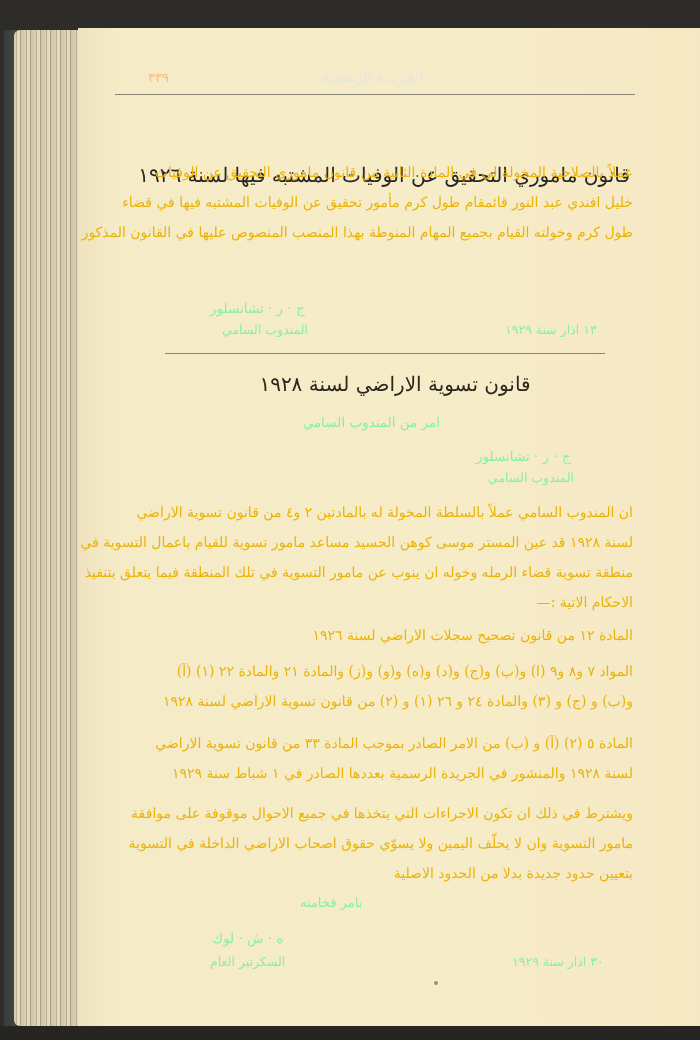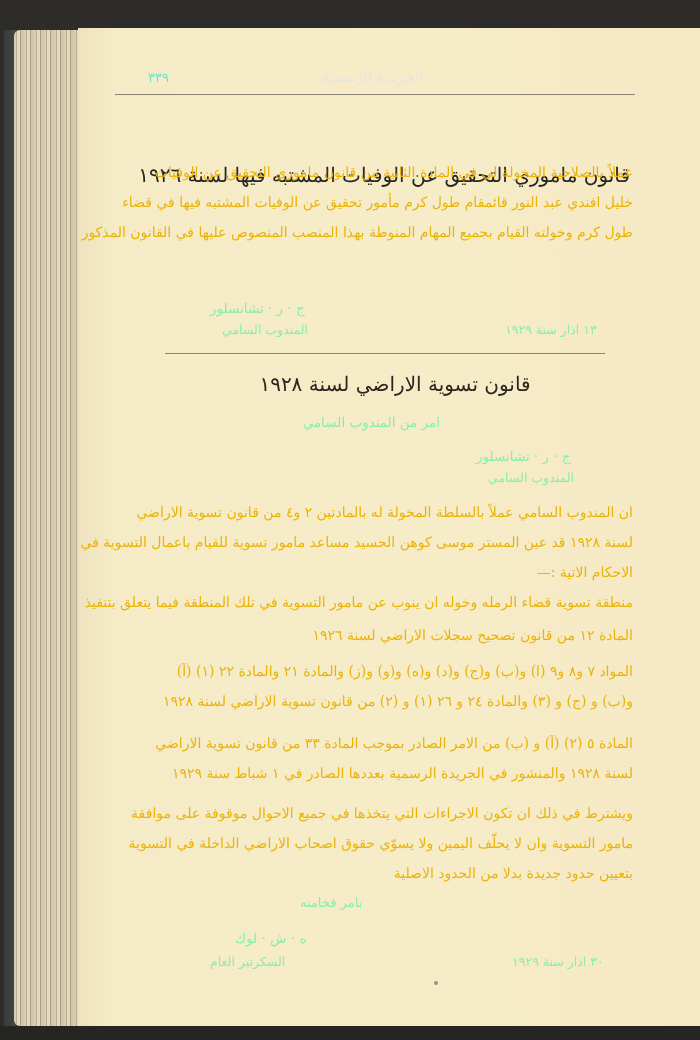--- a/index.html
+++ b/index.html
@@ -29,21 +29,21 @@
     .rtl { direction: rtl; unicode-bidi: embed; }
 
     .header {
       position: absolute; left: 110px; top: 62px; width: 525px; height: 32px;
     }
     .header .title {
       position: absolute; left: 0; right: 0; top: 6px; text-align: center;
       font-size: 15px; color: #e5e5e5;
     }
     .header .pagenum {
-      position: absolute; left: 38px; top: 8px; font-size: 13px; color: #5eead4;
+      position: absolute; left: 38px; top: 8px; font-size: 13px; color: #fdba74;
     }
     .rule { position: absolute; height: 1px; background: #8d8574; }
 
     .law-title {
       position: absolute; text-align: center; font-size: 20px; color: #2a2620; white-space: nowrap;
     }
     .para {
       position: absolute; font-size: 14px; line-height: 30px; color: #eab308;
       text-align: justify; text-align-last: right;
     }
@@ -82,22 +82,22 @@
 <div class="rule" style="left:165px; top:353px; width:440px;"></div>
 
 <div class="law-title rtl" style="left:230px; top:372px; width:330px;">قانون تسوية الاراضي لسنة ١٩٢٨</div>
 <div class="small rtl center" style="left:320px; top:414px; width:120px; font-size:13.5px;">امر من المندوب السامي</div>
 <div class="small rtl" style="left:476px; top:448px; font-size:13.5px;">ج · ر · تشانسلور</div>
 <div class="small rtl" style="left:488px; top:470px;">المندوب السامي</div>
 
 <div class="para rtl" style="left:163px; top:497px; width:470px;">
   <span class="line">ان المندوب السامي عملاً بالسلطة المخولة له بالمادتين ٢ و٤ من قانون تسوية الاراضي</span>
   <span class="line">لسنة ١٩٢٨ قد عين المستر موسى كوهن الحسيد مساعد مامور تسوية للقيام باعمال التسوية في</span>
+  <span class="line">منطقة تسوية قضاء الرمله وخوله ان ينوب عن مامور التسوية في تلك المنطقة فيما يتعلق بتنفيذ</span>
   <span class="line">الاحكام الاتية :—</span>
-  <span class="line">منطقة تسوية قضاء الرمله وخوله ان ينوب عن مامور التسوية في تلك المنطقة فيما يتعلق بتنفيذ</span>
 </div>
 
 <div class="para rtl" style="left:163px; top:620px; width:470px;">
   <span class="line">المادة ١٢ من قانون تصحيح سجلات الاراضي لسنة ١٩٢٦</span>
 </div>
 
 <div class="para rtl" style="left:163px; top:656px; width:470px;">
   <span class="line">المواد ٧ و٨ و٩ (ا) و(ب) و(ج) و(د) و(ه) و(و) و(ز) والمادة ٢١ والمادة ٢٢ (١) (آ)</span>
   <span class="line">و(ب) و (ج) و (٣) والمادة ٢٤ و ٢٦ (١) و (٢) من قانون تسوية الاراضي لسنة ١٩٢٨</span>
 </div>
@@ -107,17 +107,17 @@
   <span class="line">لسنة ١٩٢٨ والمنشور في الجريدة الرسمية بعددها الصادر في ١ شباط سنة ١٩٢٩</span>
 </div>
 
 <div class="para rtl" style="left:163px; top:798px; width:470px;">
   <span class="line">ويشترط في ذلك ان تكون الاجراءات التي يتخذها في جميع الاحوال موقوفة على موافقة</span>
   <span class="line">مامور التسوية وان لا يحلّف اليمين ولا يسوّي حقوق اصحاب الاراضي الداخلة في التسوية</span>
   <span class="line">بتعيين حدود جديدة بدلا من الحدود الاصلية</span>
 </div>
 
 <div class="small rtl" style="left:300px; top:895px; font-size:13px;">بامر فخامته</div>
-<div class="small rtl" style="left:212px; top:930px; font-size:13.5px;margin-left:23px;">ه · ش · لوك</div>
+<div class="small rtl" style="left:212px; top:930px; font-size:13.5px;">ه · ش · لوك</div>
 <div class="small rtl" style="left:210px; top:954px;">السكرتير العام</div>
 <div class="small rtl" style="left:512px; top:954px;">٣٠ اذار سنة ١٩٢٩</div>
 
 <div class="dot"></div>
 
 </body></html>

